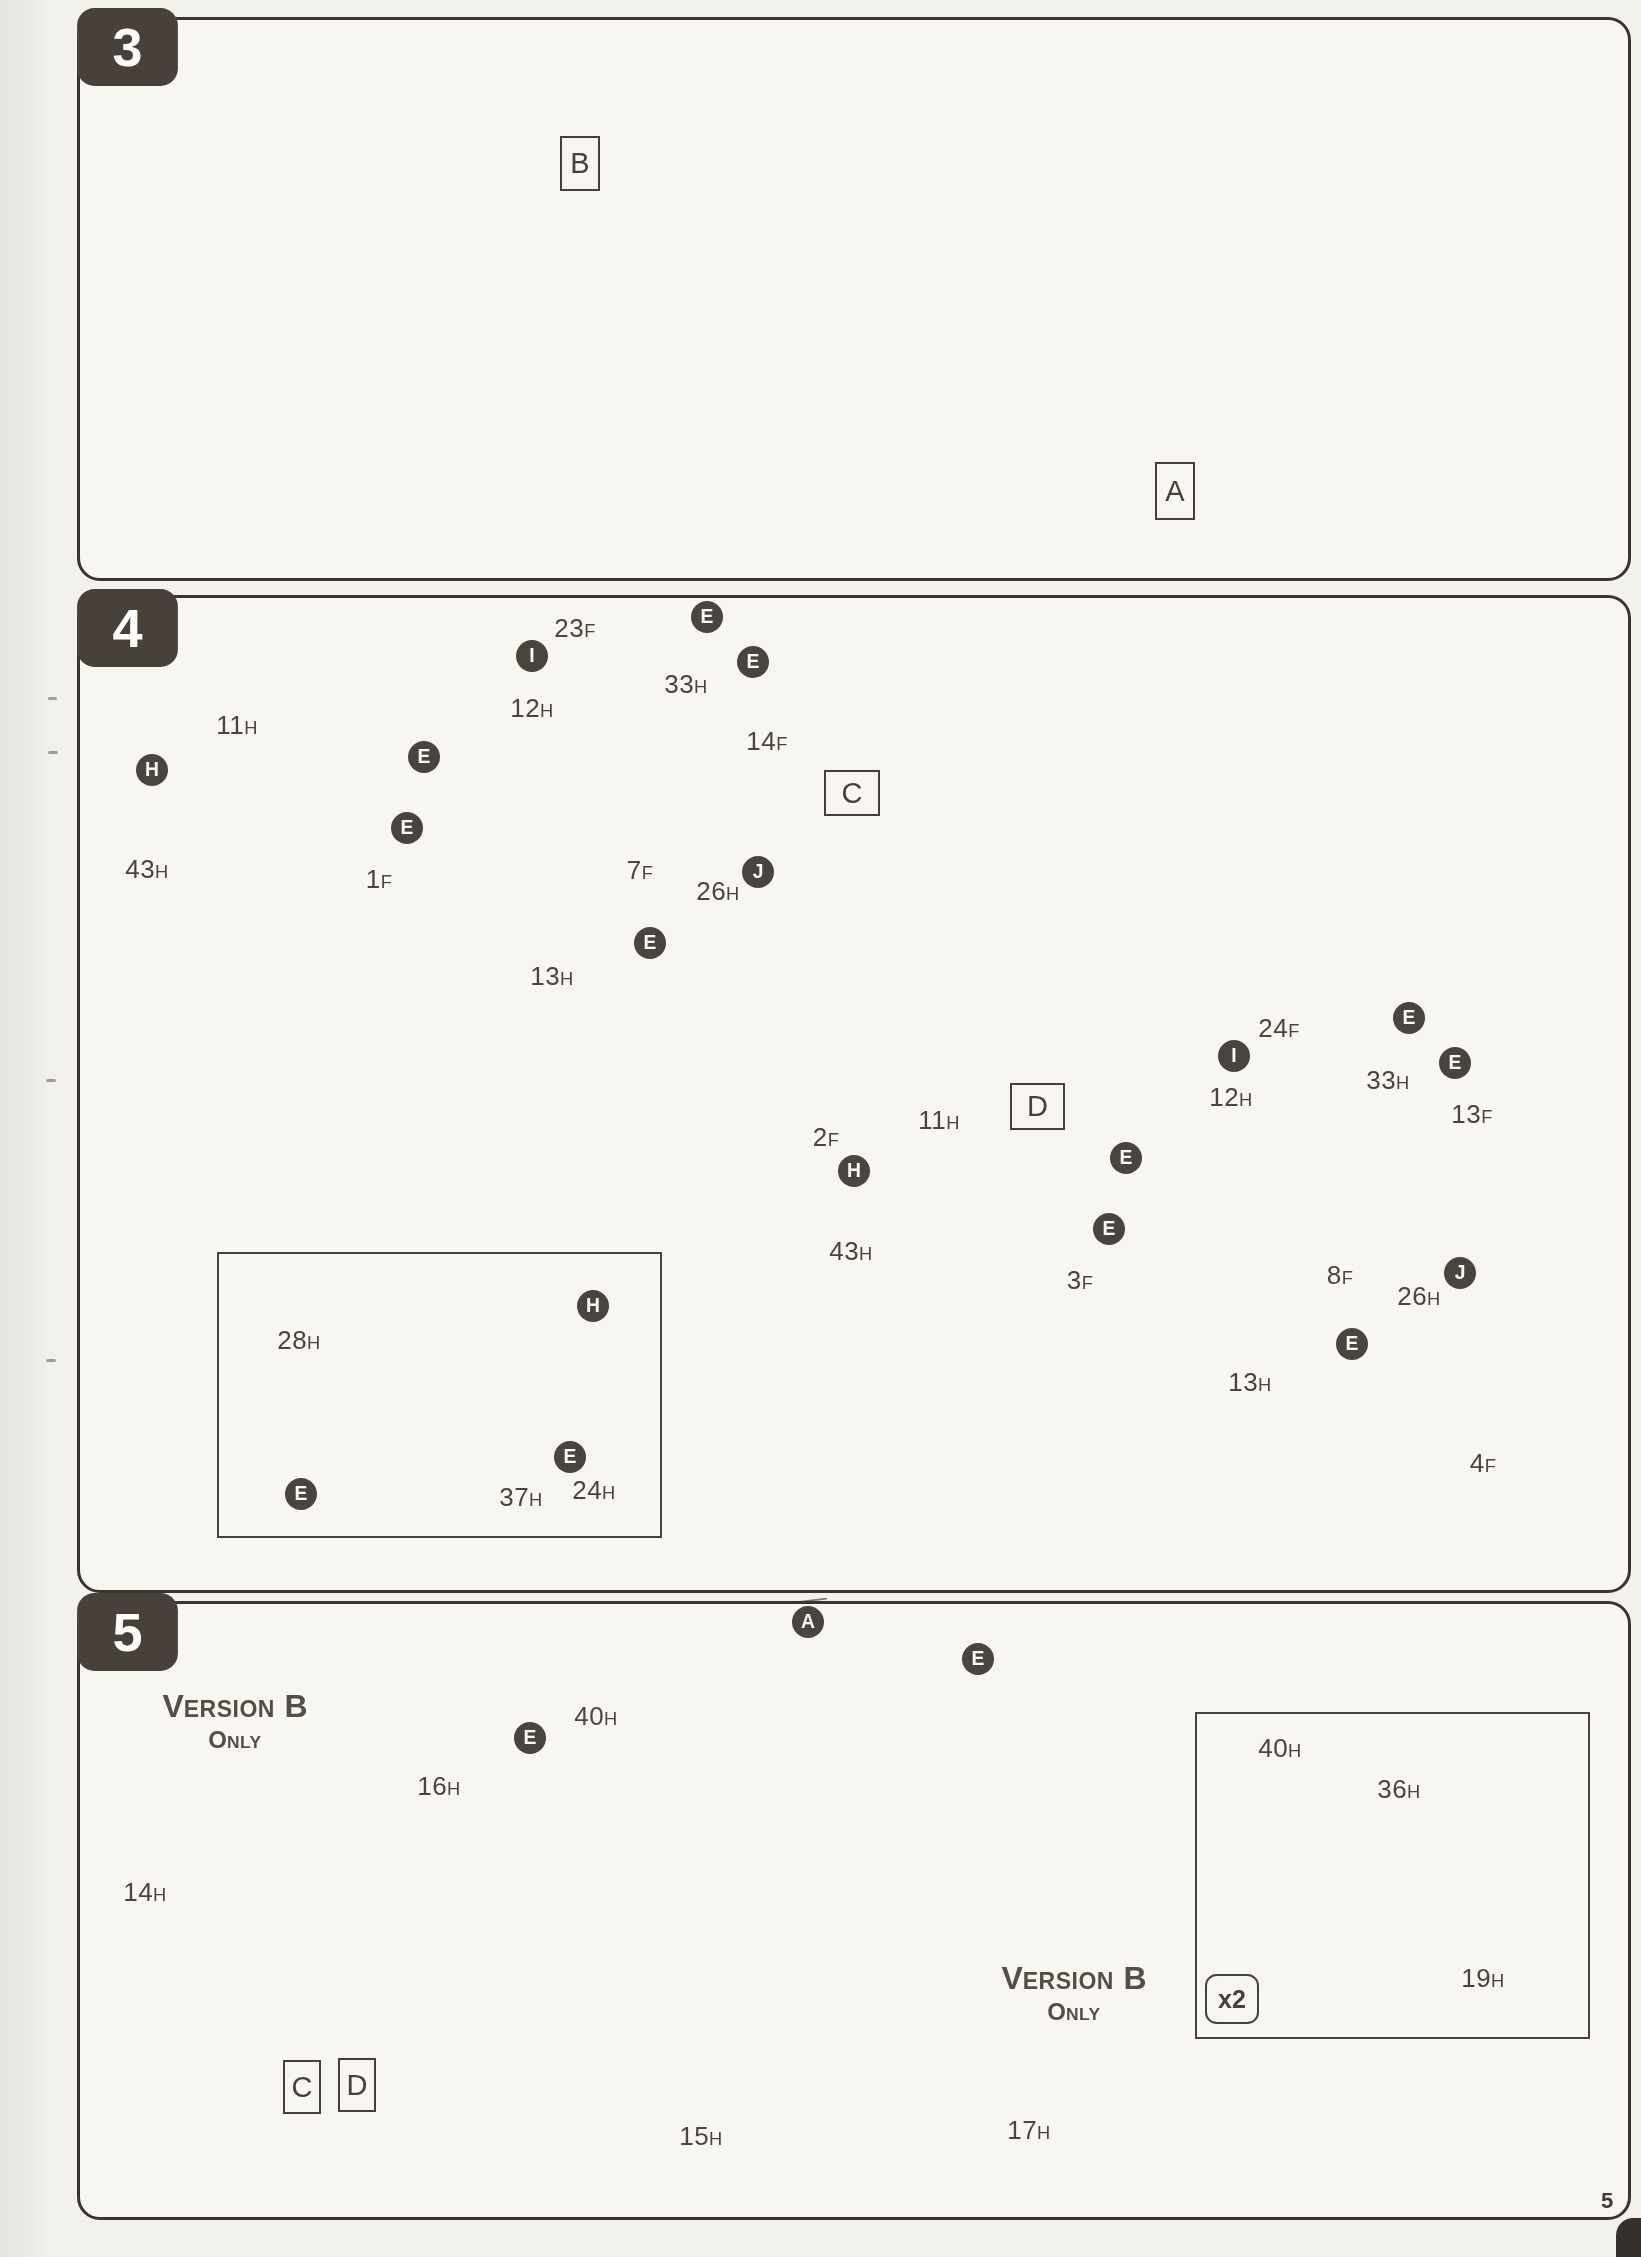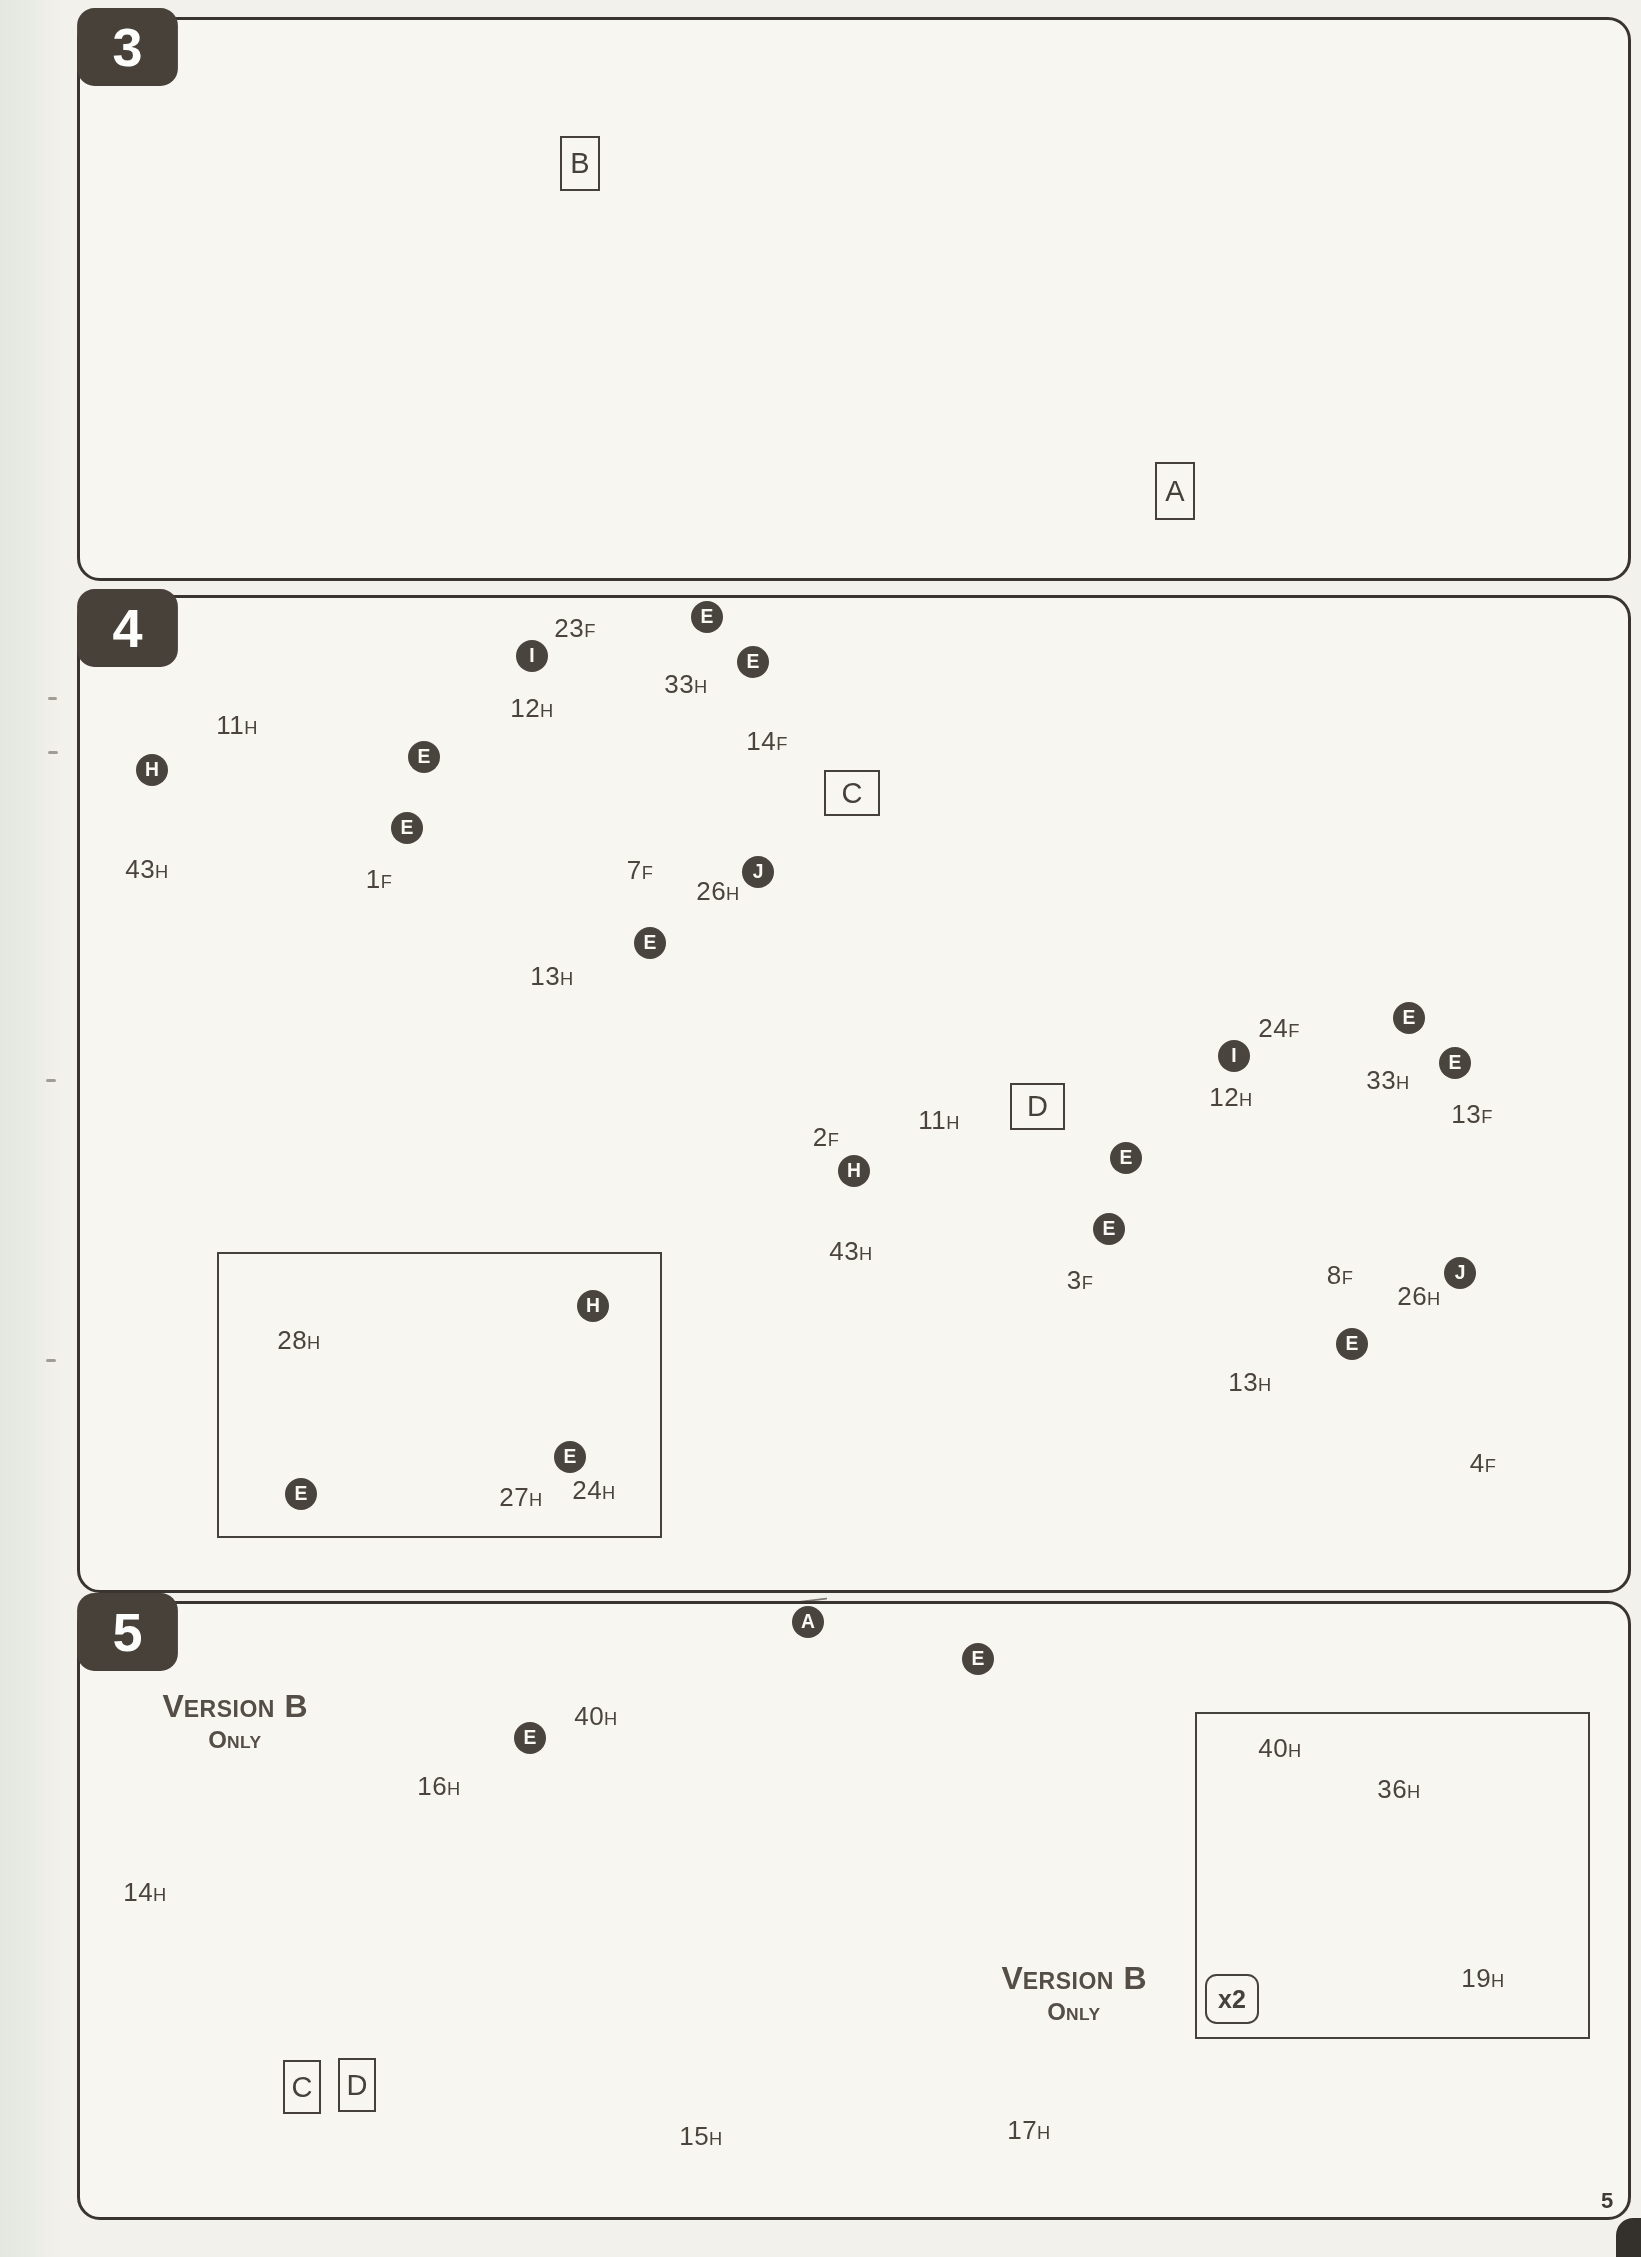--- a/index.html
+++ b/index.html
@@ -342,21 +342,21 @@
       <div class="part-label" style="left: 767px; top: 743px;"><span class="pl-num">14</span><span class="pl-sub">F</span></div>
       <div class="part-label" style="left: 237px; top: 727px;"><span class="pl-num">11</span><span class="pl-sub">H</span></div>
       <div class="part-label" style="left: 147px; top: 871px;"><span class="pl-num">43</span><span class="pl-sub">H</span></div>
       <div class="part-label" style="left: 379px; top: 881px;"><span class="pl-num">1</span><span class="pl-sub">F</span></div>
       <div class="part-label" style="left: 640px; top: 872px;"><span class="pl-num">7</span><span class="pl-sub">F</span></div>
       <div class="part-label" style="left: 718px; top: 893px;"><span class="pl-num">26</span><span class="pl-sub">H</span></div>
       <div class="part-label" style="left: 552px; top: 978px;"><span class="pl-num">13</span><span class="pl-sub">H</span></div>
       <div class="part-label" style="left: 826px; top: 1111px; margin-top: 28px;"><span class="pl-num">2</span><span class="pl-sub">F</span></div>
       <div class="part-label" style="left: 299px; top: 1342px;"><span class="pl-num">28</span><span class="pl-sub">H</span></div>
       <div class="part-label" style="left: 594px; top: 1492px;"><span class="pl-num">24</span><span class="pl-sub">H</span></div>
-      <div class="part-label" style="left: 521px; top: 1499px;"><span class="pl-num">27</span><span class="pl-sub">H</span></div>
+      <div class="part-label" style="left: 521px; top: 1499px;"><span class="pl-num">37</span><span class="pl-sub">H</span></div>
       <div class="part-label" style="left: 1279px; top: 1030px;"><span class="pl-num">24</span><span class="pl-sub">F</span></div>
       <div class="part-label" style="left: 1231px; top: 1099px;"><span class="pl-num">12</span><span class="pl-sub">H</span></div>
       <div class="part-label" style="left: 1388px; top: 1082px;"><span class="pl-num">33</span><span class="pl-sub">H</span></div>
       <div class="part-label" style="left: 1472px; top: 1116px; text-align: center;"><span class="pl-num">13</span><span class="pl-sub">F</span></div>
       <div class="part-label" style="left: 939px; top: 1122px;"><span class="pl-num">11</span><span class="pl-sub">H</span></div>
       <div class="part-label" style="left: 851px; top: 1253px;"><span class="pl-num">43</span><span class="pl-sub">H</span></div>
       <div class="part-label" style="left: 1080px; top: 1282px;"><span class="pl-num">3</span><span class="pl-sub">F</span></div>
       <div class="part-label" style="left: 1340px; top: 1277px;"><span class="pl-num">8</span><span class="pl-sub">F</span></div>
       <div class="part-label" style="left: 1419px; top: 1298px;"><span class="pl-num">26</span><span class="pl-sub">H</span></div>
       <div class="part-label" style="left: 1250px; top: 1384px;"><span class="pl-num">13</span><span class="pl-sub">H</span></div>

